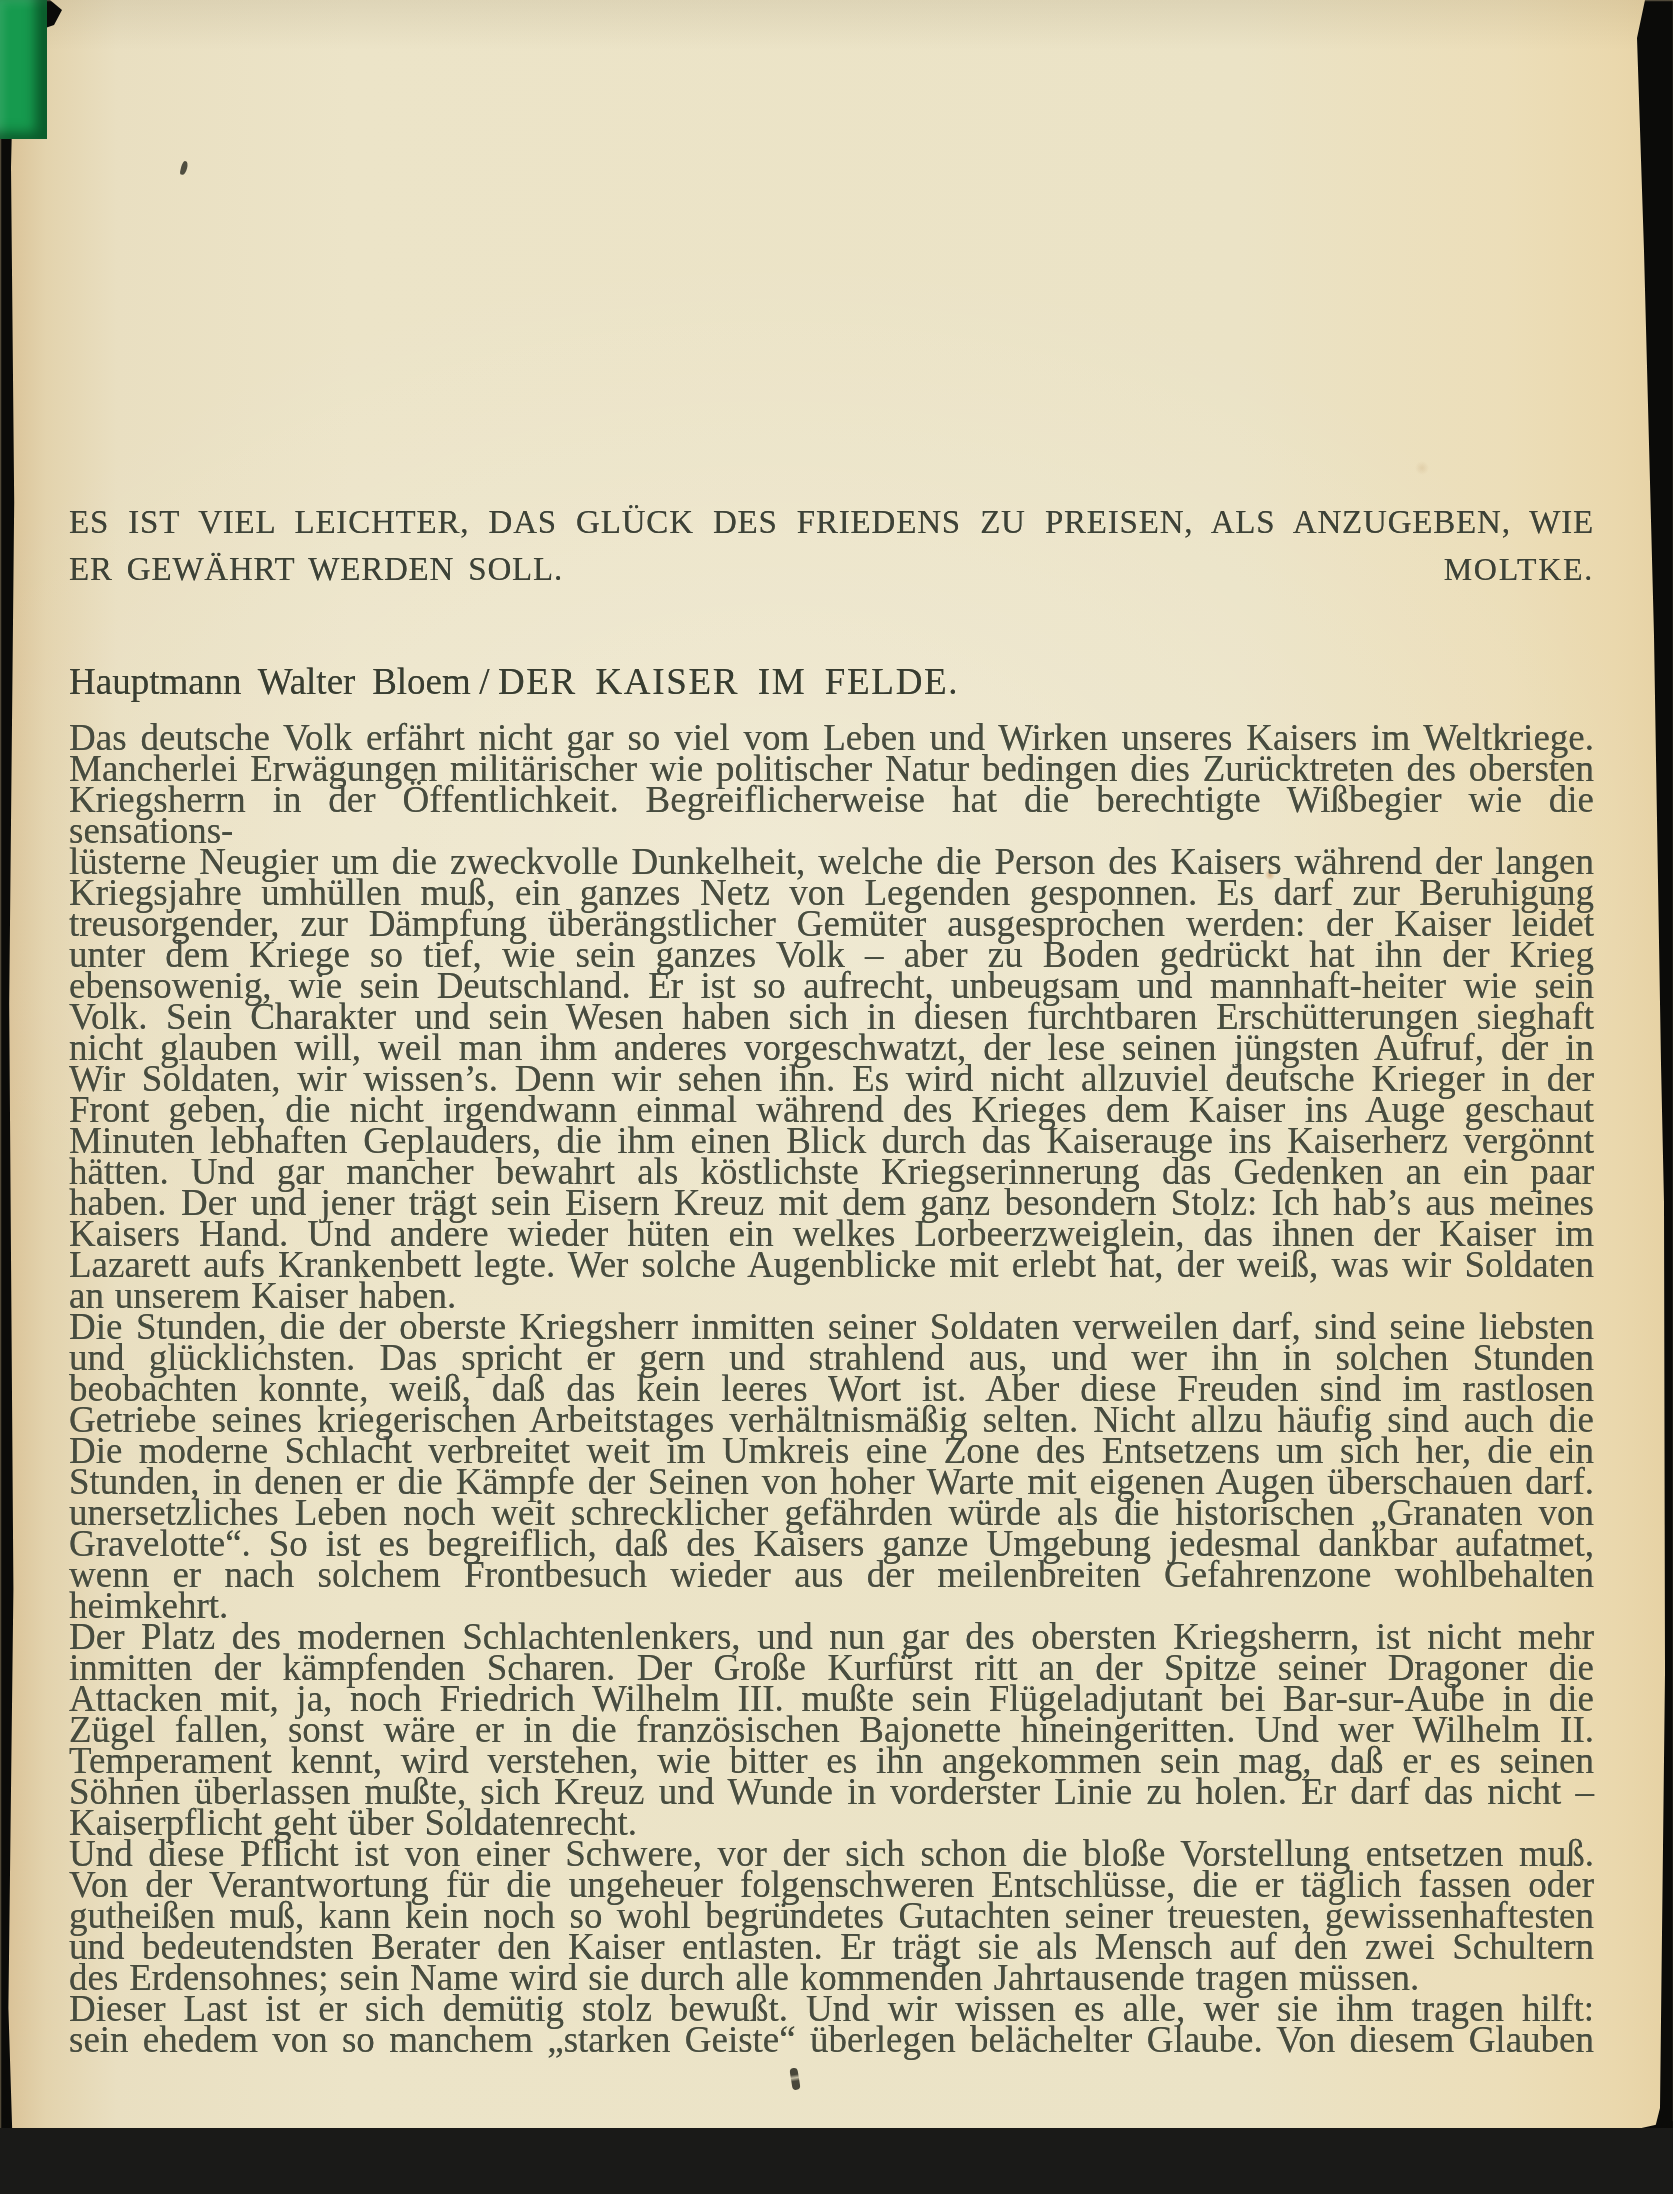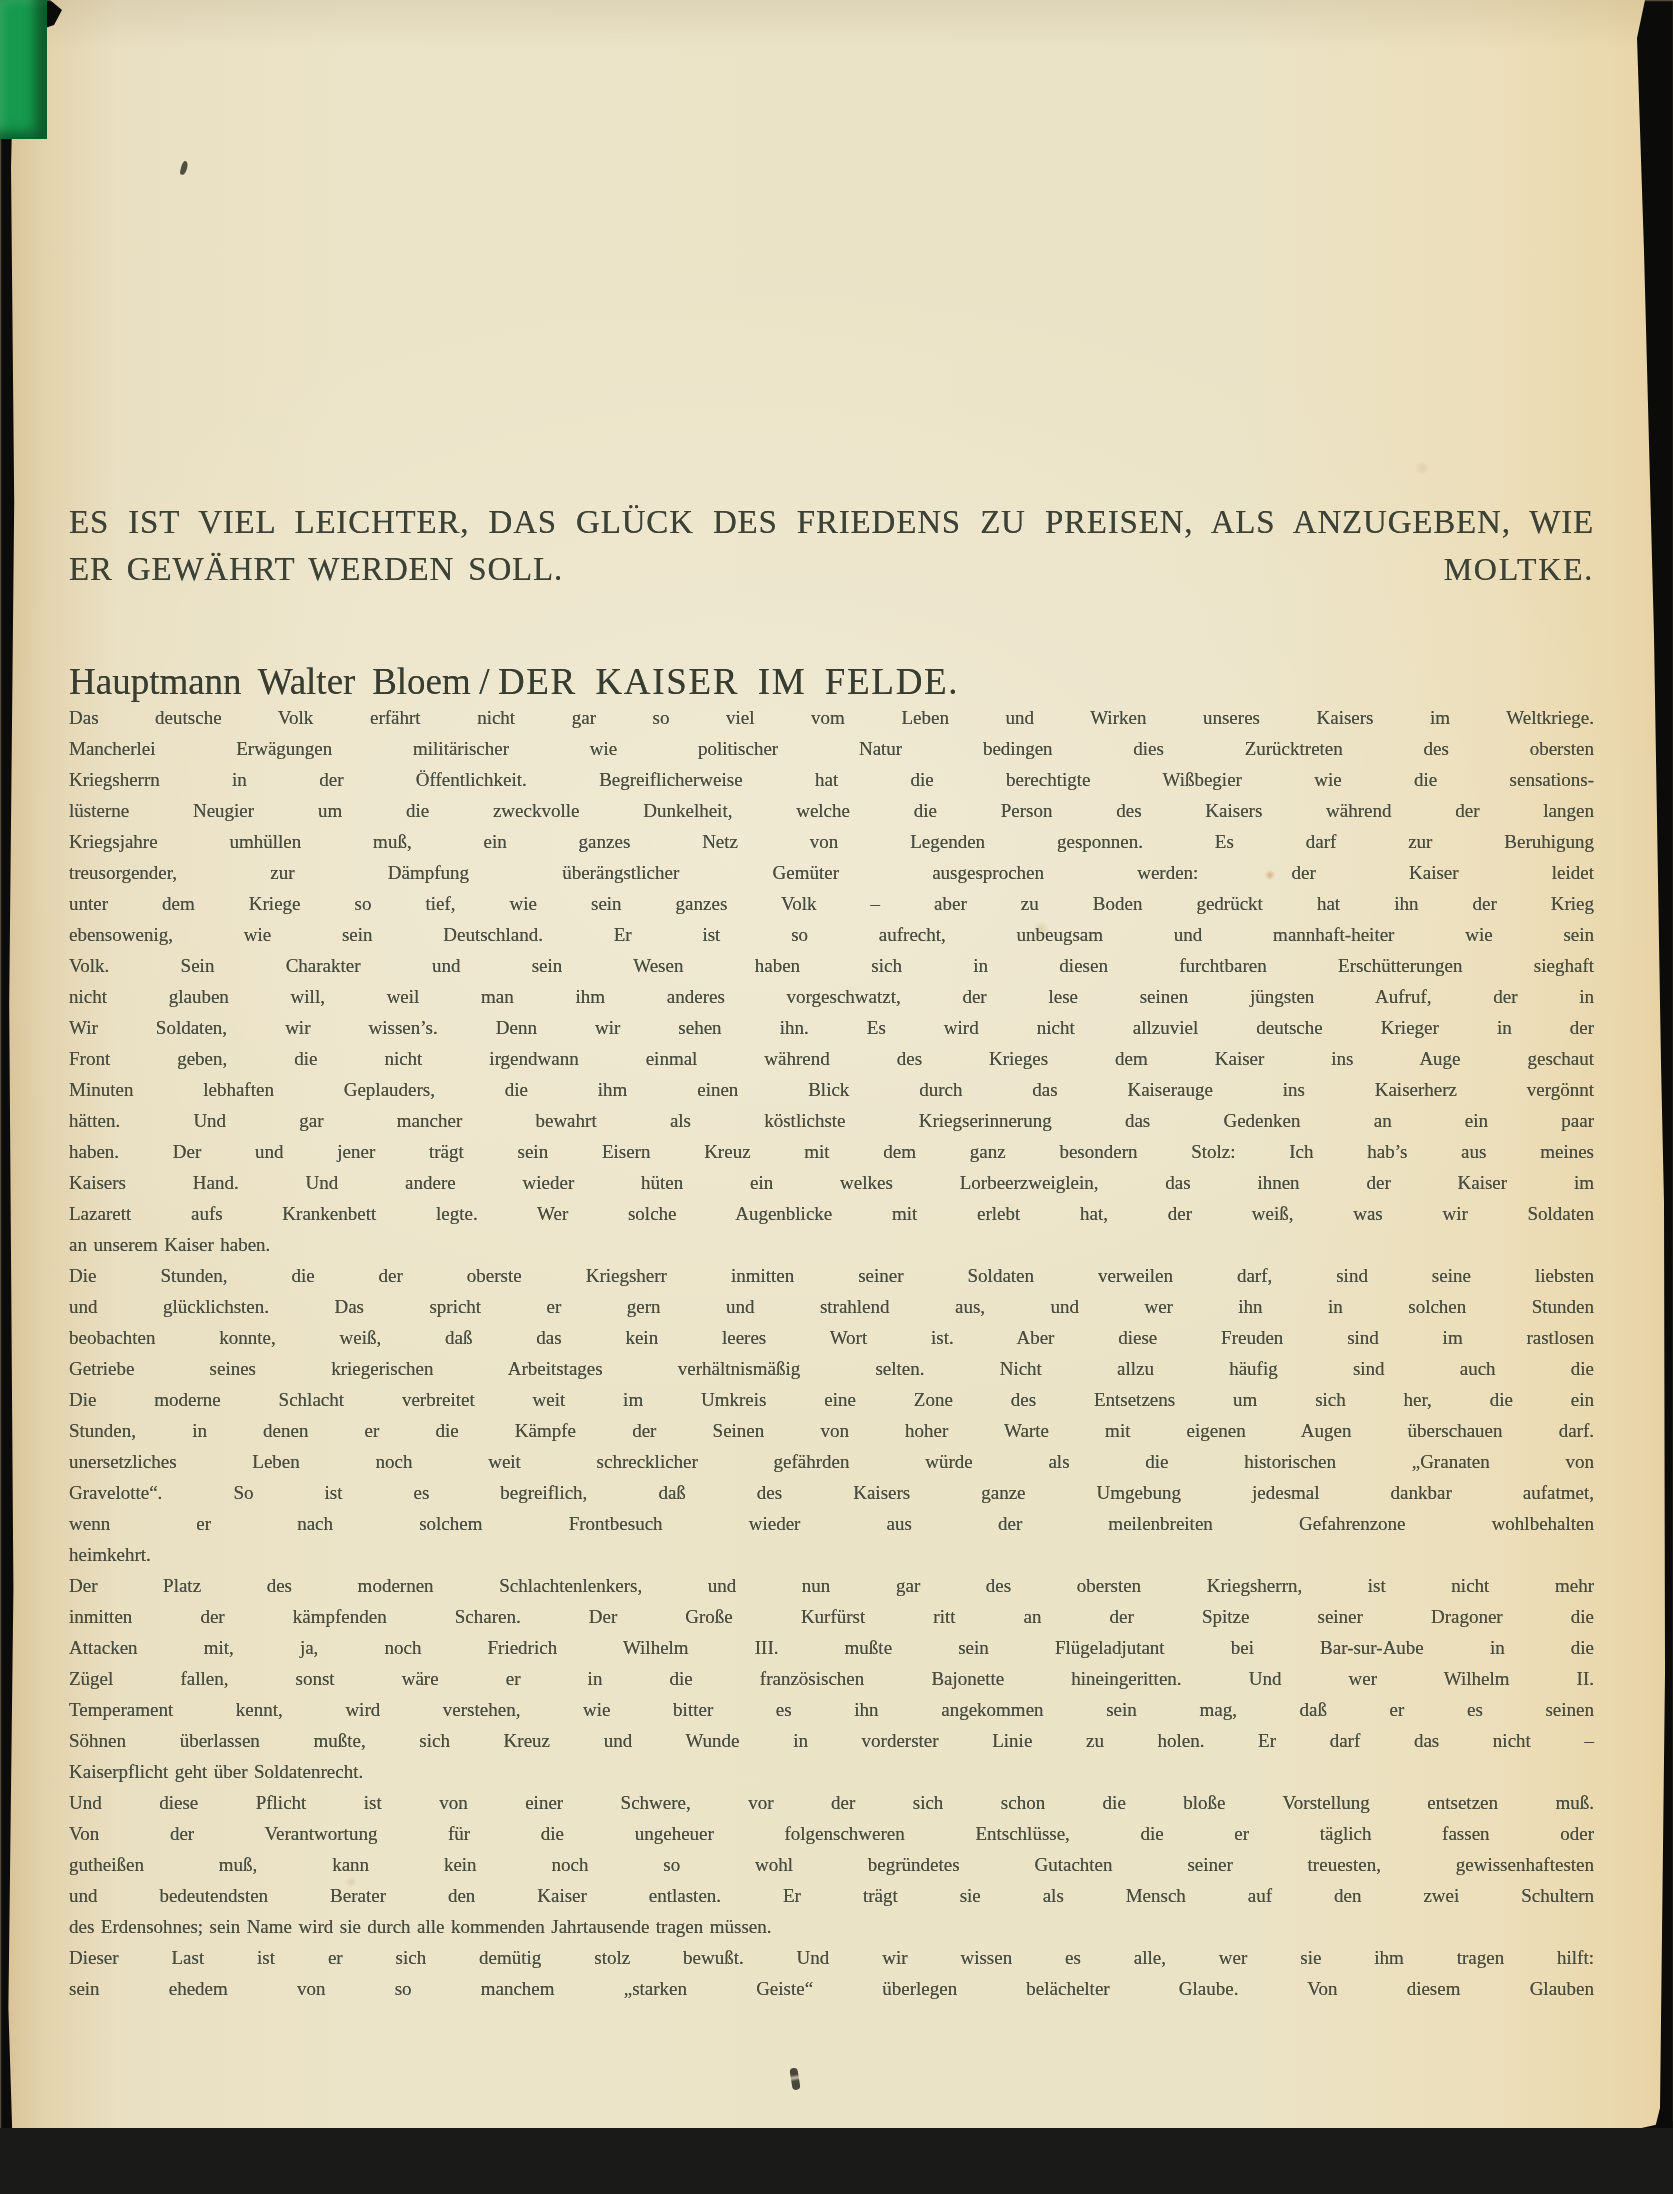--- a/index.html
+++ b/index.html
@@ -33,21 +33,21 @@
     background:linear-gradient(180deg,#2c2c22 30%,rgba(44,44,34,.25) 45%,#2c2c22 60%);}
   
   .content{position:absolute;left:69px;top:0;width:1525px;color:#43483b;}
   .epigraph{margin-top:499px;font-size:33px;line-height:47px;letter-spacing:0.8px;word-spacing:5px;color:#3d4237;text-shadow:0 0 0.6px rgba(61,66,55,.8);}
   .epi-line1{text-align:justify;text-align-last:justify;}
   .epi-line2{display:flex;justify-content:space-between;align-items:baseline;}
   .attribution{font-size:32px;letter-spacing:1.7px;}
   .heading{margin-top:69px;font-size:37px;line-height:40px;color:#383d31;word-spacing:7.5px;white-space:nowrap;text-shadow:0 0 0.6px rgba(56,61,49,.8);}
   .heading .sep{margin:0 8.4px;}
   .heading .title{letter-spacing:1.7px;text-align:center;}
-  .bodytext{font-size:19px;line-height:31px;color:#474c3f;text-shadow:0 0 0.5px rgba(71,76,63,.75);}
+  .bodytext{margin-top:20px;font-size:37px;line-height:31px;color:#474c3f;text-shadow:0 0 0.5px rgba(71,76,63,.75);}
   .line{text-align:justify;text-align-last:justify;word-spacing:1.7px;}
   .line.last{text-align-last:left;}
 </style>
 </head>
 <body>
 
 <div class="scan">
 
   <div class="content">
     <div class="epigraph">

